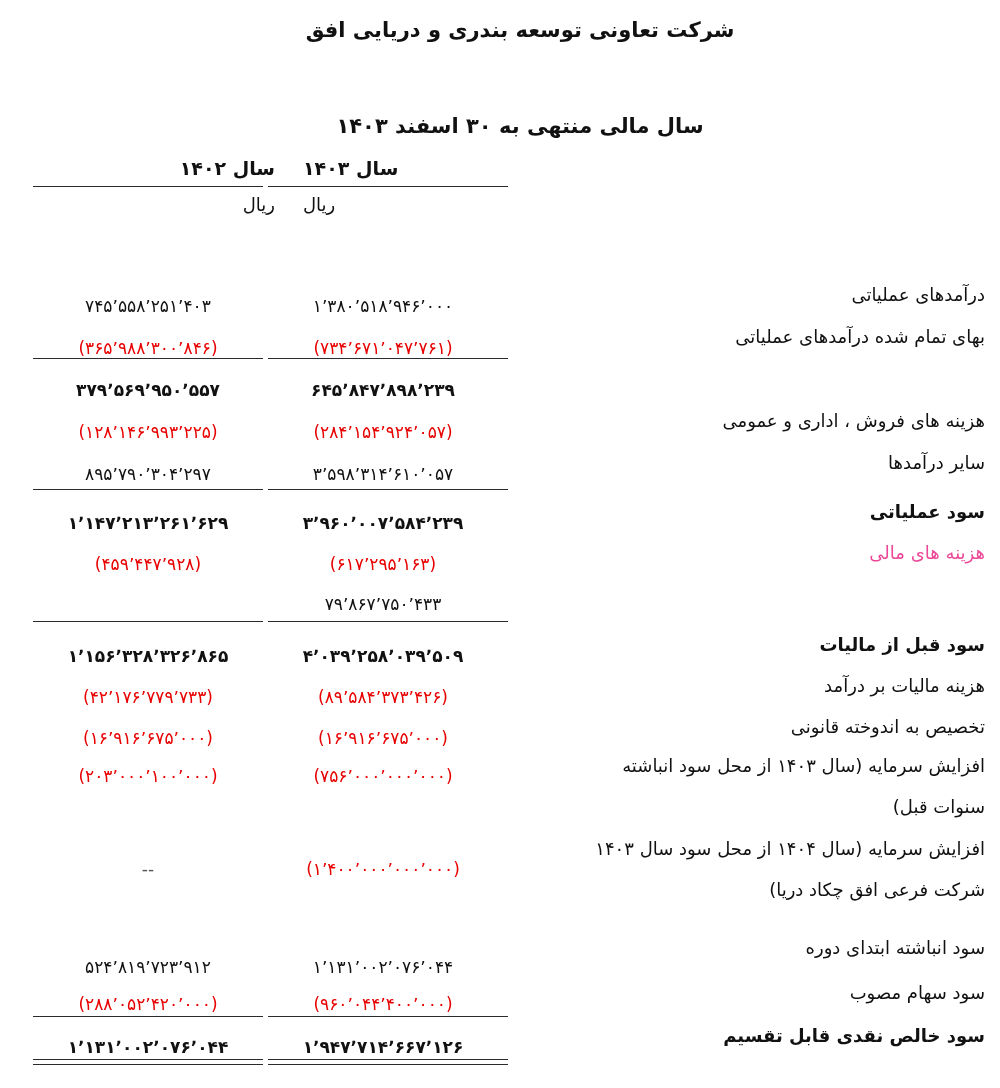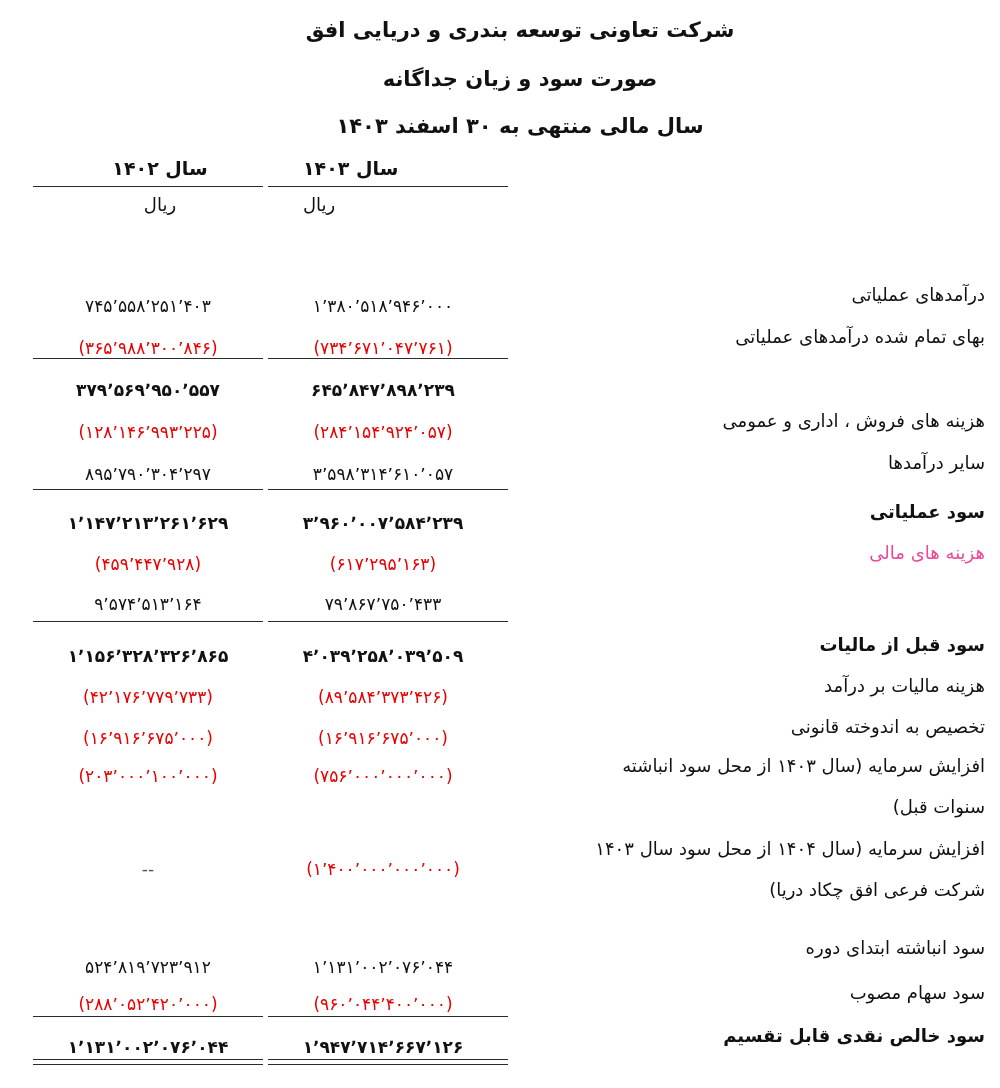--- a/index.html
+++ b/index.html
@@ -19,21 +19,21 @@
   }
   #title1{top:12px;}
   #title2{top:61px;}
   #title3{top:108px;}
   
   .c1402{position:absolute;left:33px;width:230px;text-align:center;direction:ltr;}
   .c1403{position:absolute;left:268px;width:230px;text-align:center;direction:ltr;}
   .lbl{position:absolute;left:540px;right:15px;text-align:right;font-size:18px;line-height:32px;}
   .num{font-size:17px;line-height:32px;white-space:nowrap;}
   
-  .h1402{position:absolute;left:45px;width:230px;text-align:center;}
+  .h1402{position:absolute;left:45px;width:230px;text-align:right;}
   .h1403{position:absolute;left:303px;width:225px;text-align:left;}
   .yearhdr{top:152px;font-weight:bold;font-size:19px;line-height:32px;}
   .unit{top:189px;font-size:18px;line-height:32px;}
   
   .row{position:absolute;left:0;width:1000px;height:32px;}
   .row .lbl{top:0;}
   .row .num{top:0;margin-top:11px;}
   .bold .lbl,.bold .num{font-weight:bold;}
   .neg .num{color:#e80000;}
   .dash{color:#555;}
@@ -45,21 +45,20 @@
   .dbl{position:absolute;height:4px;border-top:1.6px solid #2b2b2b;border-bottom:1.6px solid #2b2b2b;}
   .dbl.a{left:33px;width:230px;}
   .dbl.b{left:268px;width:240px;}
 </style>
 </head>
 <body>
 
 <div id="page">
 
   <div id="title1" class="title">شرکت تعاونی توسعه بندری و دریایی افق</div>
-  <div id="title2" class="title">صورت سود و زیان جداگانه</div>
   <div id="title3" class="title">سال مالی منتهی به ۳۰ اسفند ۱۴۰۳</div>
 
   <div class="h1403 yearhdr">سال ۱۴۰۳</div>
   <div class="h1402 yearhdr">سال ۱۴۰۲</div>
   <div class="rule a" style="top:186px"></div>
   <div class="rule b" style="top:186px"></div>
   <div class="h1403 unit">ریال</div>
   <div class="h1402 unit">ریال</div>
 
   <div class="row" style="top:279px">
@@ -104,21 +103,20 @@
   </div>
 
   <div class="row neg" style="top:537px">
     <div class="lbl" style="color:#ec4899">هزینه های مالی</div>
     <div class="num c1403">(۶۱۷٬۲۹۵٬۱۶۳)</div>
     <div class="num c1402">(۴۵۹٬۴۴۷٬۹۲۸)</div>
   </div>
 
   <div class="row" style="top:577px">
     <div class="num c1403">۷۹٬۸۶۷٬۷۵۰٬۴۳۳</div>
-    <div class="num c1402">۹٬۵۷۴٬۵۱۳٬۱۶۴</div>
   </div>
 
   <div class="rule a" style="top:621px"></div>
   <div class="rule b" style="top:621px"></div>
 
   <div class="row bold" style="top:629px">
     <div class="lbl">سود قبل از مالیات</div>
     <div class="num c1403">۴٬۰۳۹٬۲۵۸٬۰۳۹٬۵۰۹</div>
     <div class="num c1402">۱٬۱۵۶٬۳۲۸٬۳۲۶٬۸۶۵</div>
   </div>

